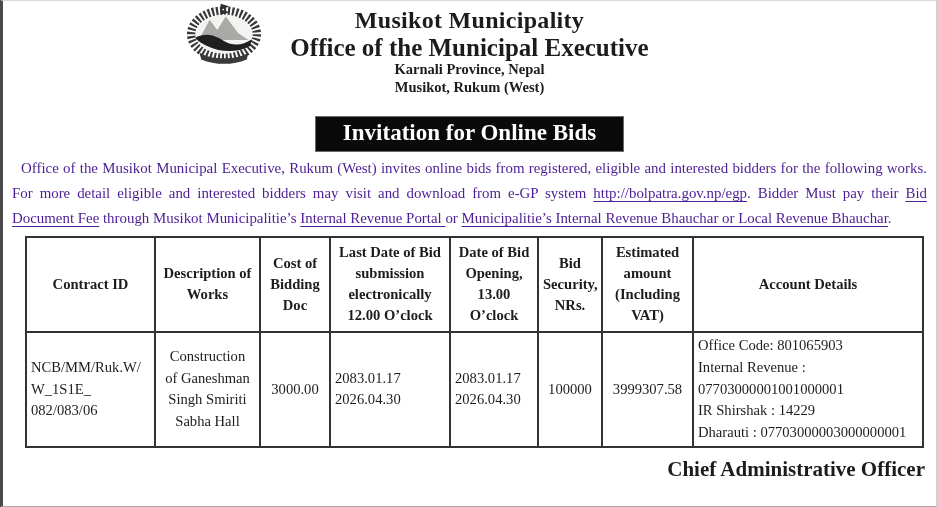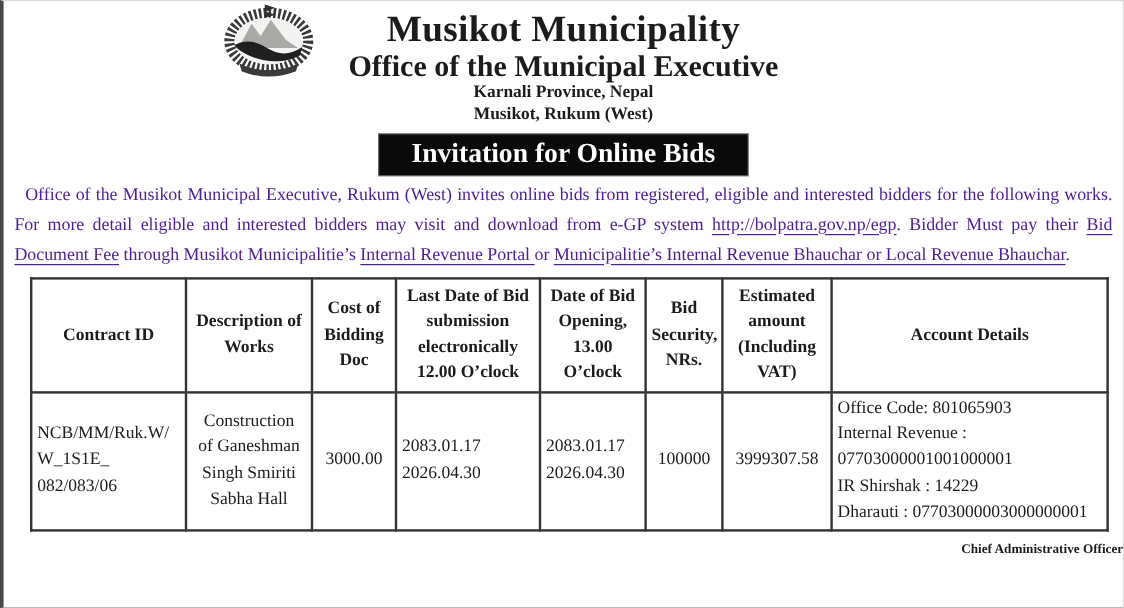--- a/index.html
+++ b/index.html
@@ -13,26 +13,26 @@
     border-left: 3px solid #4a4a4a;
     border-top: 1px solid #d9d9d9;
     border-right: 1px solid #cfcfcf;
     border-bottom: 1px solid #a9a9a9;
     overflow: hidden;
   }
 
   
   .header { position: relative; text-align: center; padding-top: 6px; }
   .emblem { position: absolute; left: 176px; top: 2px; width: 90px; height: 64px; }
-  .page-title { font-size: 31px; font-weight: bold; line-height: 1.12; letter-spacing: 0.3px; }
+  .page-title { font-size: 24px; font-weight: bold; line-height: 1.12; letter-spacing: 0.3px; }
   .page-subtitle { font-size: 25px; font-weight: bold; line-height: 1.1; }
   .addr { font-size: 14.5px; font-weight: bold; line-height: 1.22; }
 
   
-  .banner-wrap { text-align: center; margin-top: 7px; }
+  .banner-wrap { text-align: center; margin-top: 20px; }
   .banner {
     display: inline-block;
     background: #0a0a0a; color: #ffffff;
     font-size: 23px; font-weight: bold;
     padding: 3px 27px 5px 27px;
     box-shadow: 0 0 0 1px #6b6b6b;
   }
   .published { text-align: center; font-size: 15.5px; font-weight: bold; margin-top: 5px; }
 
   
@@ -62,21 +62,21 @@
     overflow: hidden;
   }
   table.bids th { font-weight: bold; text-align: center; line-height: 1.45; height: 95px; }
   table.bids td { height: 114px; line-height: 1.5; }
   td.c-left   { text-align: left; padding-left: 8px; }
   td.c-center { text-align: center; }
   td.c-date   { text-align: left; padding-left: 11px; }
   td.c-acct   { text-align: left; padding-left: 9px; line-height: 1.55; }
 
   
-  .footer { text-align: right; margin-top: 9px; font-size: 11px; font-weight: bold; }
+  .footer { text-align: right; padding-right: 11px; margin-top: 9px; font-size: 21px; font-weight: bold; }
 </style>
 </head>
 <body>
 
 <div class="page">
 
   <div class="header">
     <span class="emblem">
       <svg viewBox="0 0 100 76" width="90" height="64" aria-hidden="true">
         <ellipse cx="50" cy="37" rx="39" ry="28" fill="none" stroke="#3a3a3a" stroke-width="10" stroke-dasharray="2.6 2.2"></ellipse>

